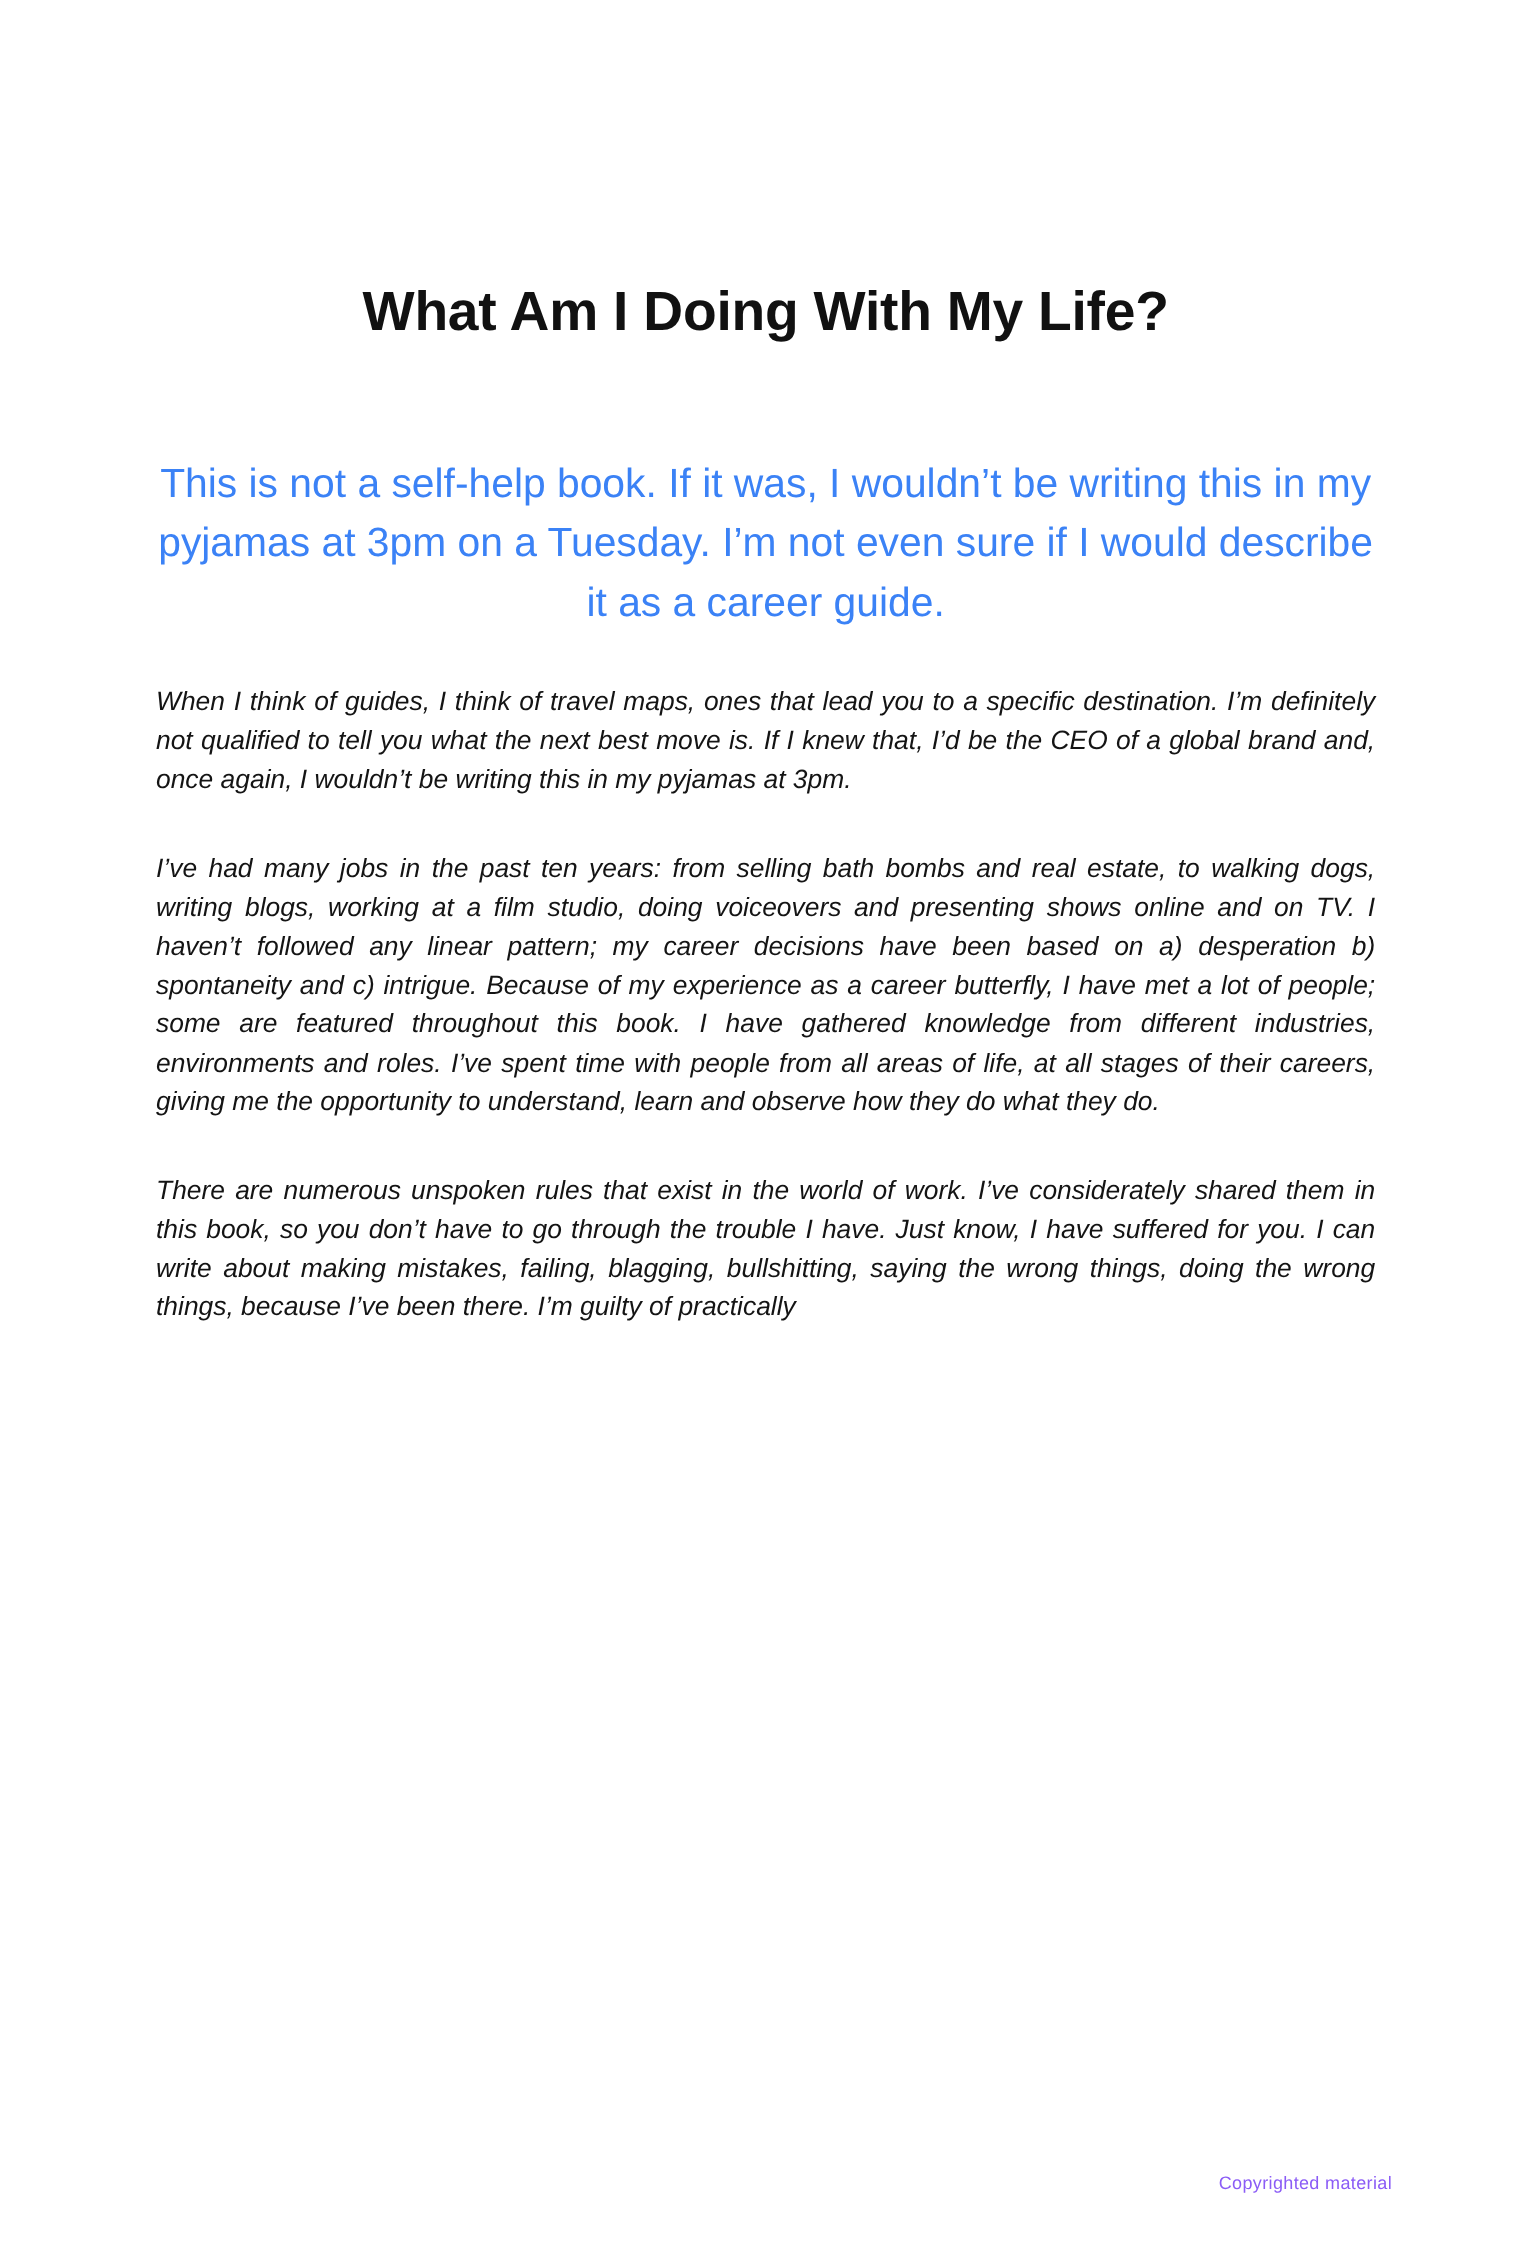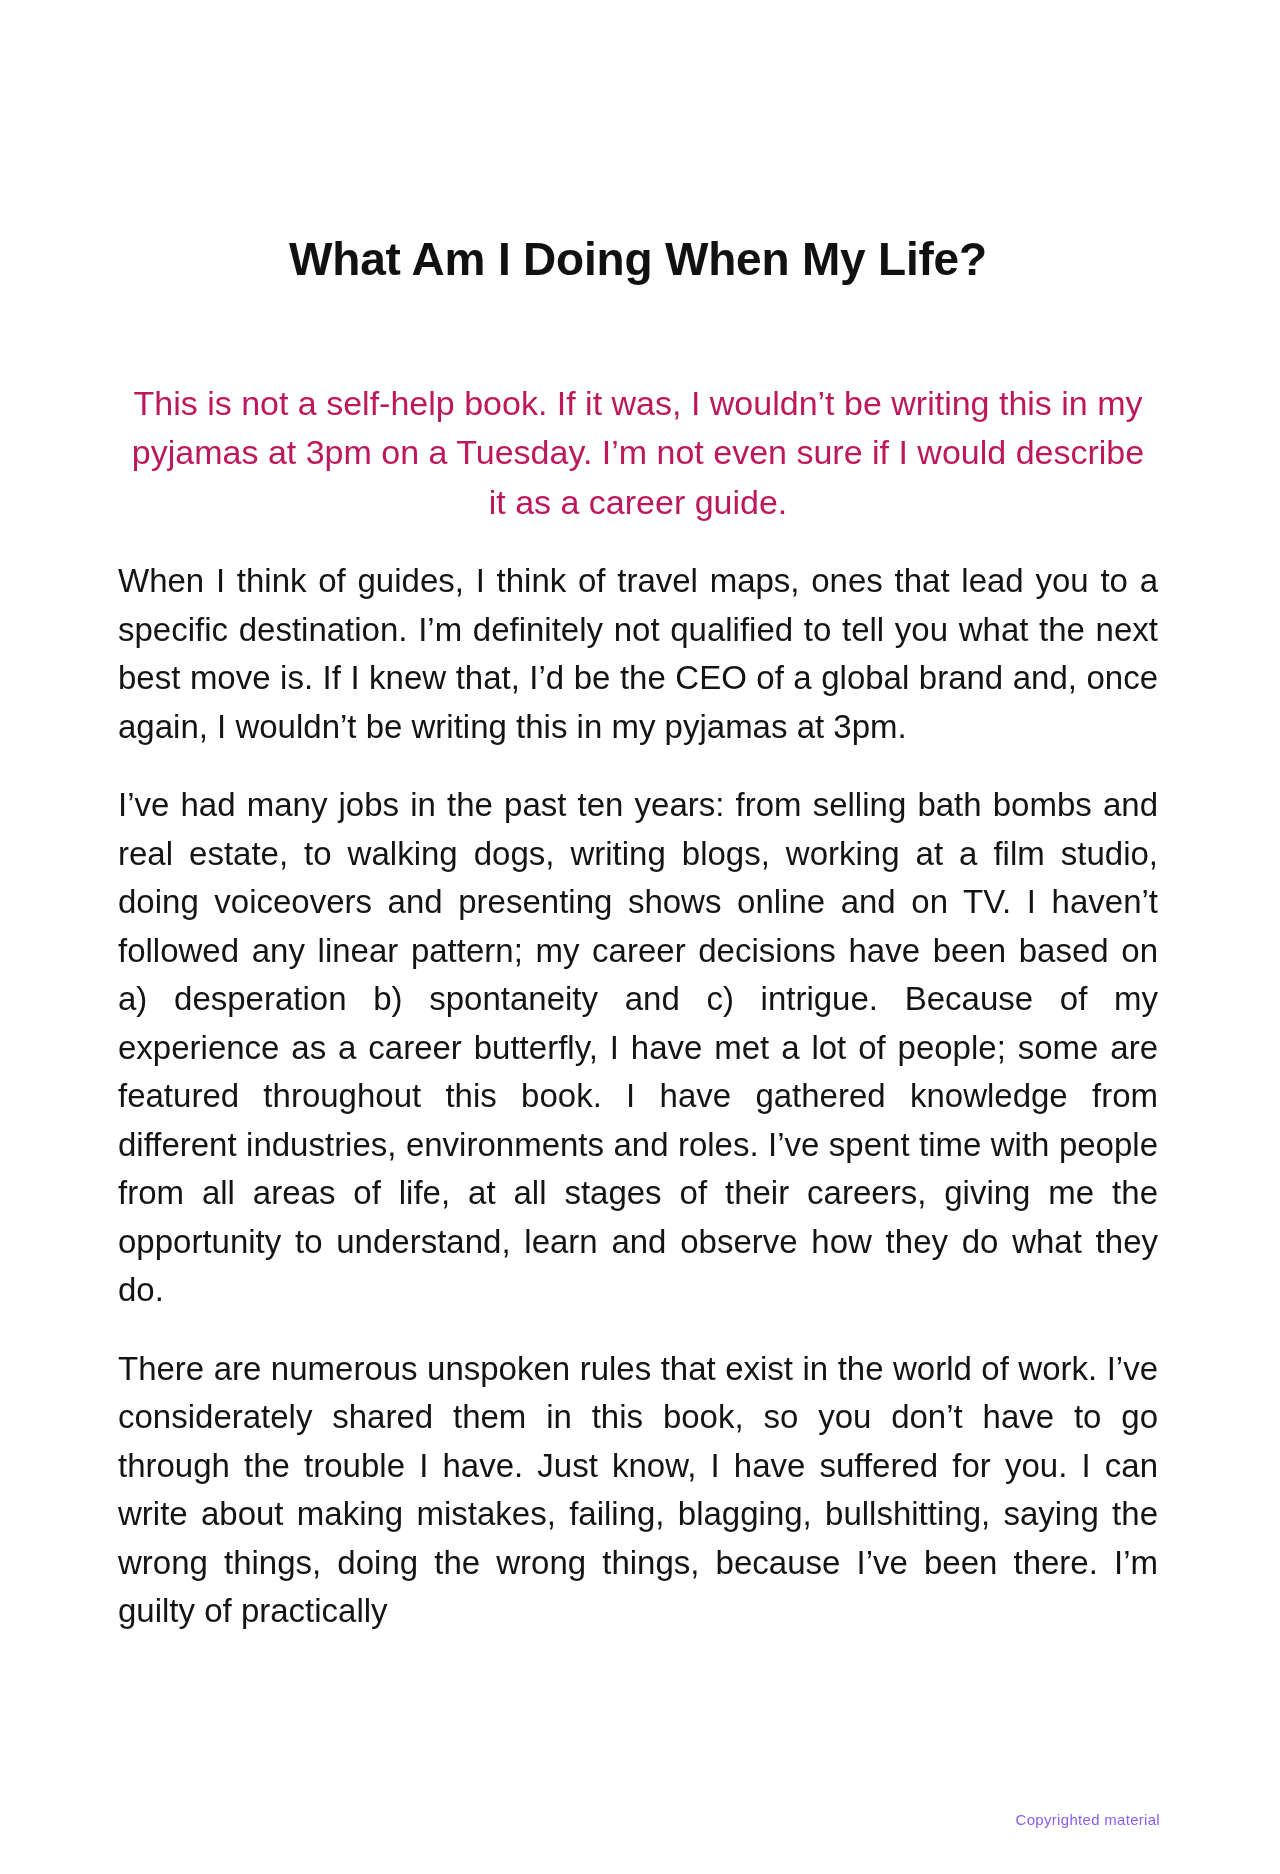--- a/index.html
+++ b/index.html
@@ -38,52 +38,53 @@
     letter-spacing: -0.2px;
     color: #111;
     line-height: 1.2;
   }
   .lede {
     margin: 0;
     padding-top: 92px;
     text-align: center;
     font-size: 34px;
     line-height: 1.45;
-    color: #be185d;
+    color: #3b82f6;
     padding-left: 6px;
     padding-right: 6px;
   }
   p.body-par {
-    margin: 0;
+    margin: 12px;
     padding-top: 30px;
     text-align: justify;
     text-justify: inter-word;
-    font-size: 33px;
+    font-size: 22px;
     line-height: 1.47;
     color: #141414;
+    font-style: italic;
   }
   p.body-par:first-of-type {
     padding-top: 46px;
   }
   .footer-note {
     position: absolute;
     right: 120px;
     bottom: 46px;
     font-size: 15px;
     color: #8b5cf6;
     letter-spacing: 0.3px;
   }
 </style>
 </head>
 <body>
 
 <div class="page">
   <div class="content">
 
-    <h1 class="book-title">What Am I Doing When My Life?</h1>
+    <h1 class="book-title">What Am I Doing With My Life?</h1>
 
     <p class="lede">This is not a self-help book. If it was, I wouldn’t be writing this in my pyjamas at 3pm on a Tuesday. I’m not even sure if I would describe it as a career guide.</p>
 
     <p class="body-par">When I think of guides, I think of travel maps, ones that lead you to a specific destination. I’m definitely not qualified to tell you what the next best move is. If I knew that, I’d be the CEO of a global brand and, once again, I wouldn’t be writing this in my pyjamas at 3pm.</p>
 
     <p class="body-par">I’ve had many jobs in the past ten years: from selling bath bombs and real estate, to walking dogs, writing blogs, working at a film studio, doing voiceovers and presenting shows online and on TV. I haven’t followed any linear pattern; my career decisions have been based on a) desperation b) spontaneity and c) intrigue. Because of my experience as a career butterfly, I have met a lot of people; some are featured throughout this book. I have gathered knowledge from different industries, environments and roles. I’ve spent time with people from all areas of life, at all stages of their careers, giving me the opportunity to understand, learn and observe how they do what they do.</p>
 
     <p class="body-par">There are numerous unspoken rules that exist in the world of work. I’ve considerately shared them in this book, so you don’t have to go through the trouble I have. Just know, I have suffered for you. I can write about making mistakes, failing, blagging, bullshitting, saying the wrong things, doing the wrong things, because I’ve been there. I’m guilty of practically</p>
 
   </div>

